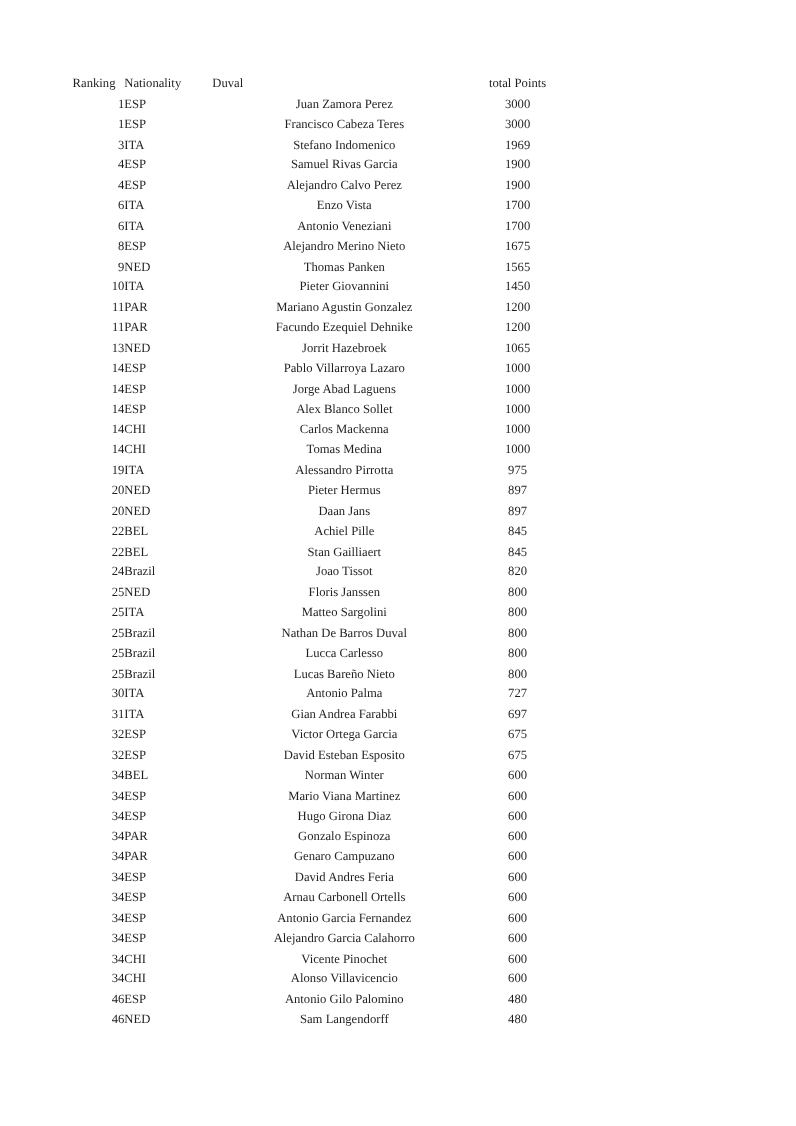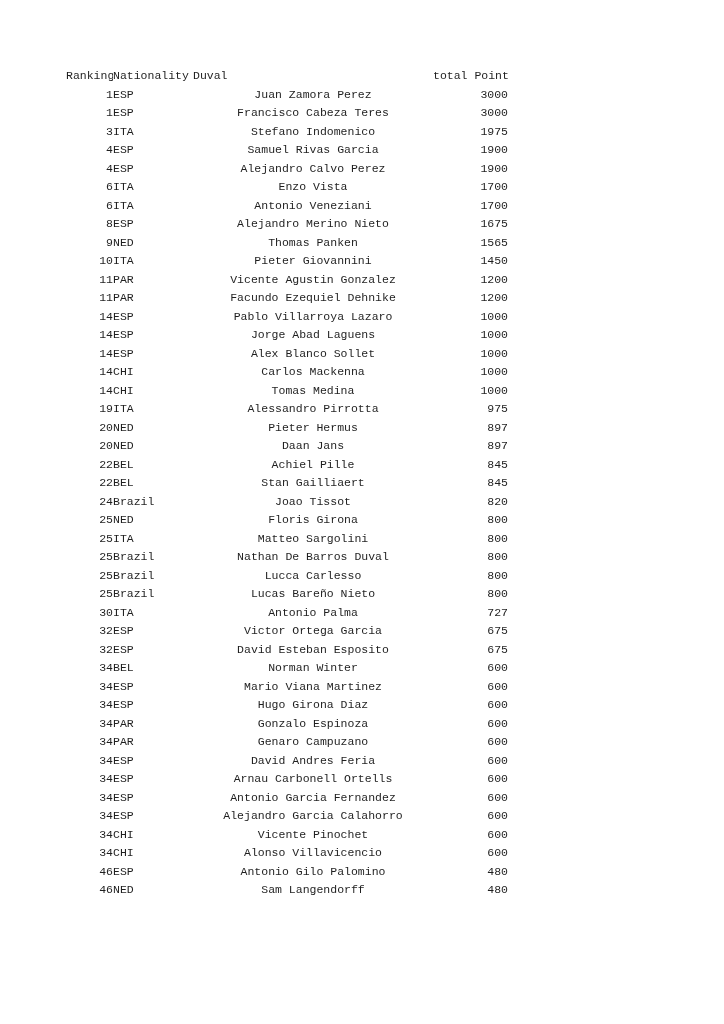--- a/index.html
+++ b/index.html
@@ -6,21 +6,21 @@
     margin: 0;
     padding: 0;
     background: #ffffff;
   }
   .page {
     position: relative;
     width: 656px;
     height: 1024px;
     background: #ffffff;
     overflow: hidden;
-    font-family: Liberation Mono, monospace;
+    font-family: Liberation Serif, serif;
     color: #1f1f1f;
   }
   table.ranking-table {
     position: absolute;
     left: 66px;
     top: 67px;
     border-collapse: collapse;
     table-layout: fixed;
     width: 442px;
     font-size: 11.5px;
@@ -40,21 +40,21 @@
     white-space: nowrap;
     overflow: hidden;
   }
   th.h-ranking      { text-align: left; }
   th.h-nationality  { text-align: left; padding-left: 7px; }
   th.h-name         { text-align: left; }
   th.h-points       { text-align: center; }
   td.c-ranking      { text-align: right; }
   td.c-nationality  { text-align: left; padding-left: 7px; }
   td.c-name         { text-align: center; }
-  td.c-points       { text-align: right; }
+  td.c-points       { text-align: center; }
 </style>
 </head>
 <body>
 
 <div class="page">
   <table class="ranking-table">
     <colgroup>
       <col class="c-ranking">
       <col class="c-nationality">
       <col class="c-name">
@@ -81,21 +81,21 @@
           <td class="c-ranking">1</td>
           <td class="c-nationality">ESP</td>
           <td class="c-name">Francisco Cabeza Teres</td>
           <td class="c-points">3000</td>
         </tr>
 
         <tr>
           <td class="c-ranking">3</td>
           <td class="c-nationality">ITA</td>
           <td class="c-name">Stefano Indomenico</td>
-          <td class="c-points">1975</td>
+          <td class="c-points">1969</td>
         </tr>
 
         <tr>
           <td class="c-ranking">4</td>
           <td class="c-nationality">ESP</td>
           <td class="c-name">Samuel Rivas Garcia</td>
           <td class="c-points">1900</td>
         </tr>
 
         <tr>
@@ -136,31 +136,37 @@
         <tr>
           <td class="c-ranking">10</td>
           <td class="c-nationality">ITA</td>
           <td class="c-name">Pieter Giovannini</td>
           <td class="c-points">1450</td>
         </tr>
 
         <tr>
           <td class="c-ranking">11</td>
           <td class="c-nationality">PAR</td>
-          <td class="c-name">Vicente Agustin Gonzalez</td>
+          <td class="c-name">Mariano Agustin Gonzalez</td>
           <td class="c-points">1200</td>
         </tr>
 
         <tr>
           <td class="c-ranking">11</td>
           <td class="c-nationality">PAR</td>
           <td class="c-name">Facundo Ezequiel Dehnike</td>
           <td class="c-points">1200</td>
         </tr>
 
+        <tr>
+          <td class="c-ranking">13</td>
+          <td class="c-nationality">NED</td>
+          <td class="c-name">Jorrit Hazebroek</td>
+          <td class="c-points">1065</td>
+        </tr>
 
         <tr>
           <td class="c-ranking">14</td>
           <td class="c-nationality">ESP</td>
           <td class="c-name">Pablo Villarroya Lazaro</td>
           <td class="c-points">1000</td>
         </tr>
 
         <tr>
           <td class="c-ranking">14</td>
@@ -228,21 +234,21 @@
         <tr>
           <td class="c-ranking">24</td>
           <td class="c-nationality">Brazil</td>
           <td class="c-name">Joao Tissot</td>
           <td class="c-points">820</td>
         </tr>
 
         <tr>
           <td class="c-ranking">25</td>
           <td class="c-nationality">NED</td>
-          <td class="c-name">Floris Girona</td>
+          <td class="c-name">Floris Janssen</td>
           <td class="c-points">800</td>
         </tr>
 
         <tr>
           <td class="c-ranking">25</td>
           <td class="c-nationality">ITA</td>
           <td class="c-name">Matteo Sargolini</td>
           <td class="c-points">800</td>
         </tr>
 
@@ -267,20 +273,26 @@
           <td class="c-points">800</td>
         </tr>
 
         <tr>
           <td class="c-ranking">30</td>
           <td class="c-nationality">ITA</td>
           <td class="c-name">Antonio Palma</td>
           <td class="c-points">727</td>
         </tr>
 
+        <tr>
+          <td class="c-ranking">31</td>
+          <td class="c-nationality">ITA</td>
+          <td class="c-name">Gian Andrea Farabbi</td>
+          <td class="c-points">697</td>
+        </tr>
 
         <tr>
           <td class="c-ranking">32</td>
           <td class="c-nationality">ESP</td>
           <td class="c-name">Victor Ortega Garcia</td>
           <td class="c-points">675</td>
         </tr>
 
         <tr>
           <td class="c-ranking">32</td>

